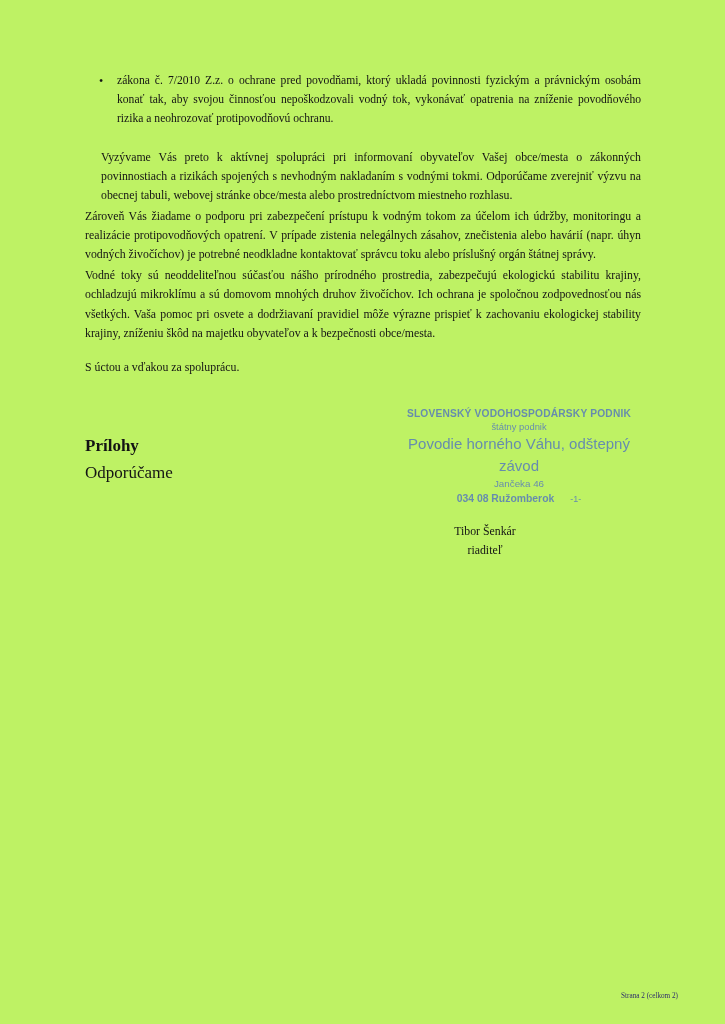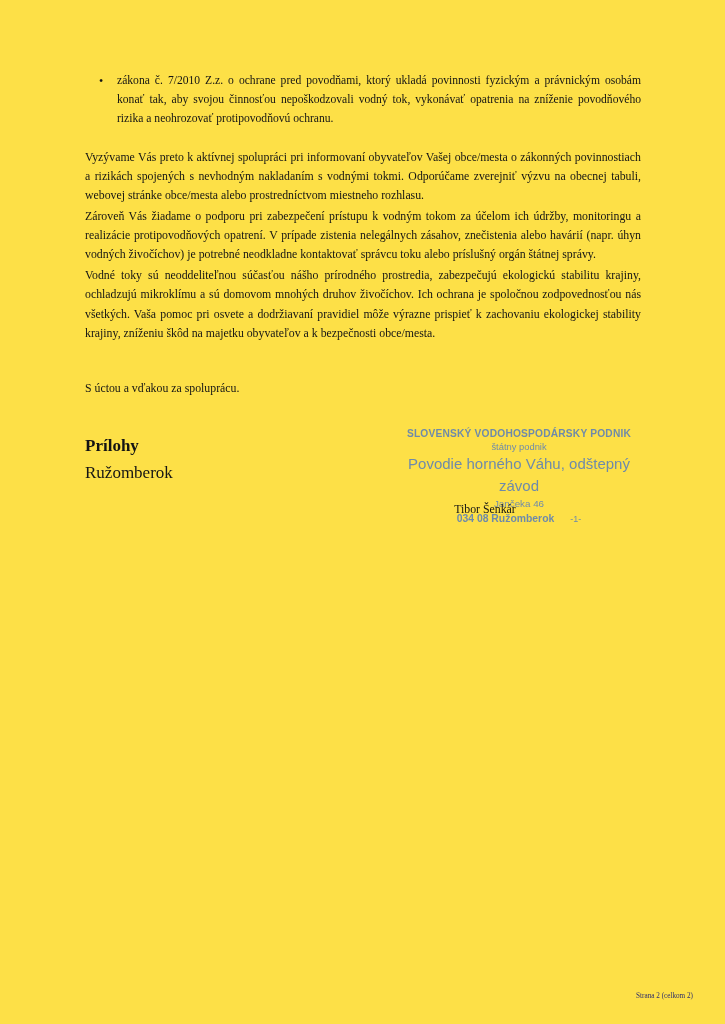--- a/index.html
+++ b/index.html
@@ -13,21 +13,21 @@
     position: relative;
     font-family: "Liberation Serif", serif;
     color: #141414;
     overflow: hidden;
   }
   .page {
     position: absolute;
     left: 0; top: 0;
     width: 725px;
     height: 1024px;
-    background: #fde047;
+    background: #bef264;
   }
   .content {
     position: absolute;
     left: 85px;
     top: 72px;
     width: 556px;
   }
 
   
   .bullet-list {
@@ -49,70 +49,69 @@
     top: 0;
     font-size: 12px;
   }
 
   .para {
     font-size: 11.8px;
     line-height: 1.62;
     text-align: justify;
     margin: 0;
   }
-  .para-gap-lg { margin-top: 19px; }
+  .para-gap-lg { margin-top: 19px; margin-left: 16px; }
   .para-gap-sm { margin-top: 2px; }
 
   .thanks {
-    margin-top: 36px;
+    margin-top: 15px;
     font-size: 11.8px;
     line-height: 1.6;
   }
 
   
   .stamp {
     position: absolute;
     left: 404px;
     top: 407px;
     width: 230px;
     text-align: center;
     color: #5b7fb8;
     font-family: "Liberation Sans", sans-serif;
     opacity: .88;
-    margin-top: 20px;
   }
   .stamp-l1 { font-size: 10.2px; font-weight: 700; letter-spacing: .2px; line-height: 1.35; }
   .stamp-l2 { font-size: 9.4px; line-height: 1.35; }
   .stamp-l3 { font-size: 15px; line-height: 1.45; }
   .stamp-l4 { font-size: 9.8px; line-height: 1.45; }
   .stamp-l5 { font-size: 10.4px; line-height: 1.45; font-weight: 600; }
   .stamp-l5 .pg { font-size: 9px; margin-left: 16px; font-weight: 400;}
 
   .attachments {
     position: absolute;
     left: 85px;
     top: 432px;
     font-size: 17px;
     line-height: 1.6;
   }
   .attachments-title { font-weight: 700; }
 
   .signature {
     position: absolute;
     left: 330px;
-    top: 500px;
+    top: 522px;
     width: 310px;
     text-align: center;
     font-size: 11.8px;
     line-height: 1.62;
   }
 
   .footer-note {
     position: absolute;
-    right: 32px;
+    right: 47px;
     bottom: 24px;
     font-size: 7.2px;
     color: #2e2e6b;
     font-family: "Liberation Serif", serif;
   }
 </style>
 </head>
 <body>
 
 <div class="page">
@@ -133,22 +132,23 @@
   <div class="stamp">
     <div class="stamp-l1">SLOVENSKÝ VODOHOSPODÁRSKY PODNIK</div>
     <div class="stamp-l2">štátny podnik</div>
     <div class="stamp-l3">Povodie horného Váhu, odštepný závod</div>
     <div class="stamp-l4">Jančeka 46</div>
     <div class="stamp-l5"><span>034 08 Ružomberok</span><span class="pg">-1-</span></div>
   </div>
 
   <div class="attachments">
     <div class="attachments-title">Prílohy</div>
-    <div>Ružomberok</div>
+    <div>Odporúčame</div>
   </div>
 
   <div class="signature">
     <div>Tibor Šenkár</div>
+    <div>riaditeľ</div>
   </div>
 
   <div class="footer-note">Strana 2 (celkom 2)</div>
 
 </div>
 
 </body></html>

